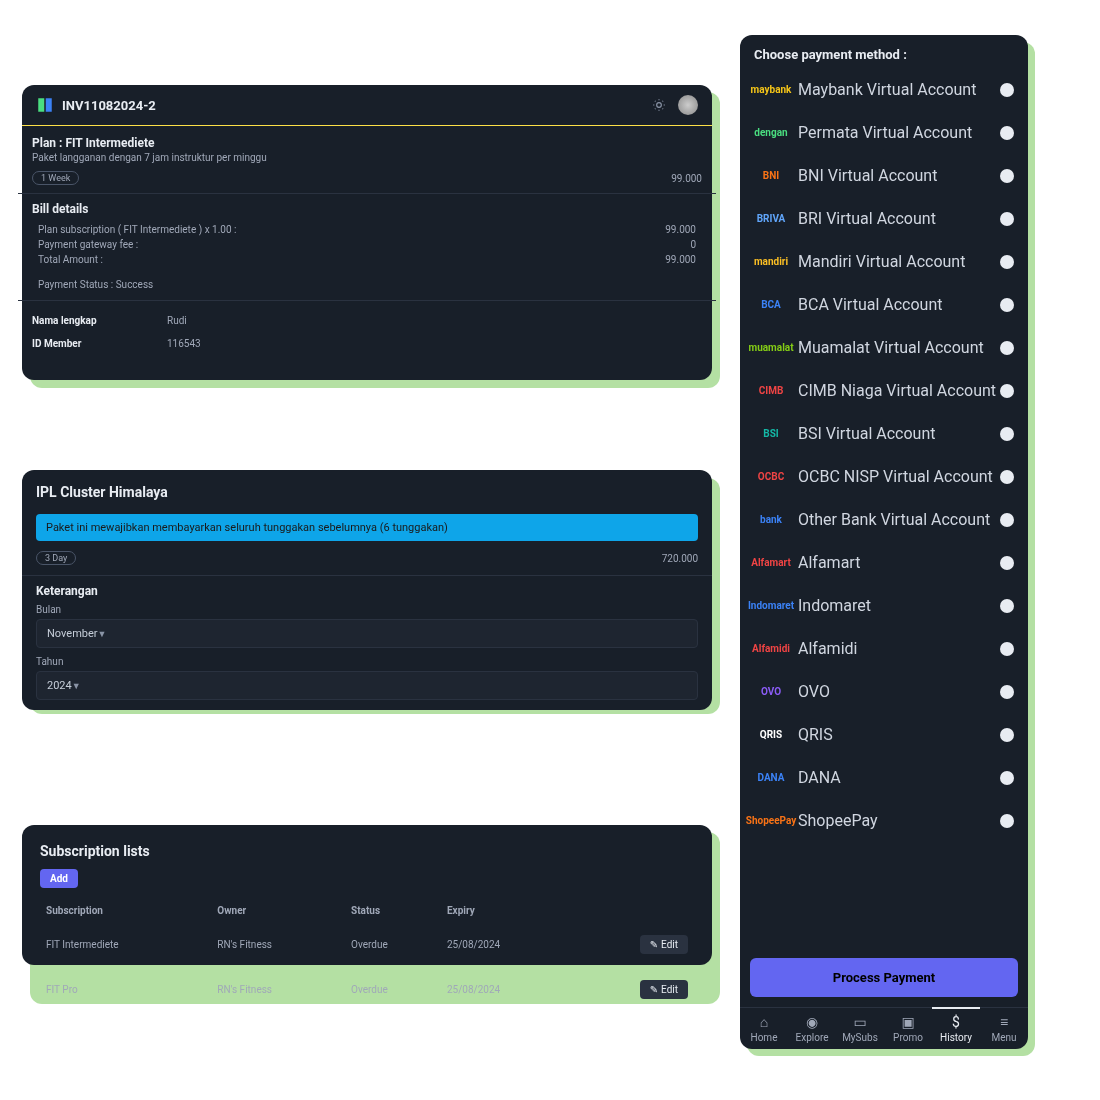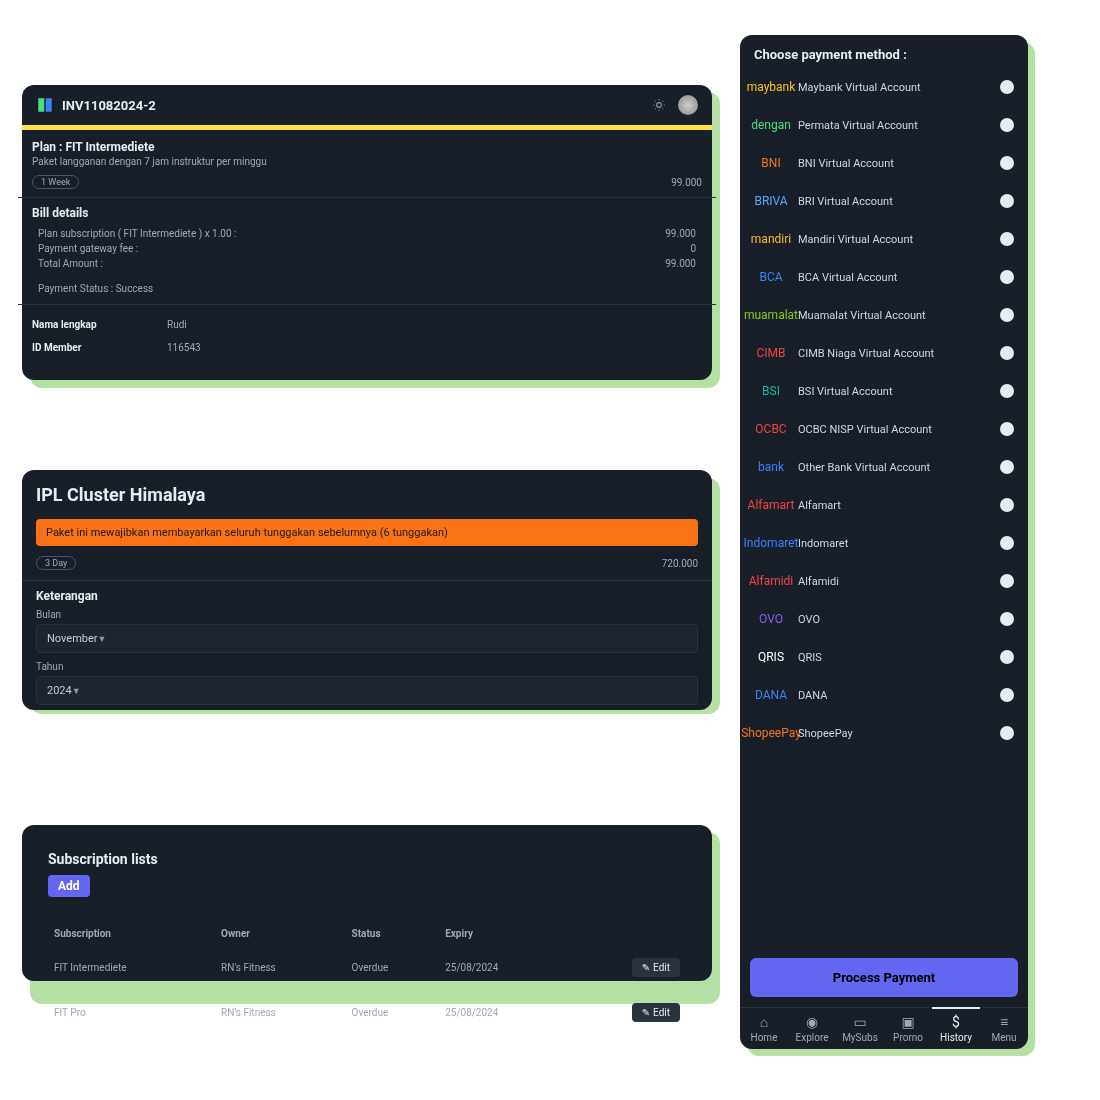--- a/index.html
+++ b/index.html
@@ -3,63 +3,63 @@
 <meta charset="utf-8">
 <style>
 *{margin:0;padding:0;box-sizing:border-box;font-family:-apple-system,BlinkMacSystemFont,'Segoe UI',Roboto,sans-serif}
 body{background:#fff;width:1100px;height:1100px;position:relative}
 .panel-shadow{position:absolute;background:#b4e0a3;border-radius:12px}
 .panel{background:#181f29;border-radius:12px;color:#c5cdd8;position:absolute}
 
 
 .inv-shadow{left:30px;top:92px;width:690px;height:296px}
 .inv-panel{left:22px;top:85px;width:690px;height:295px}
-.inv-header{display:flex;align-items:center;padding:10px 14px;border-bottom:5px solid #fde047}
+.inv-header{display:flex;align-items:center;padding:10px 14px;border-bottom:1px solid #fde047}
 .logo{width:18px;height:18px;margin-right:8px}
 .inv-title{font-size:13px;font-weight:700;color:#e8ecf2;flex:1}
 .icon-sun{width:14px;height:14px;margin-right:12px;color:#8a94a6}
 .avatar{width:20px;height:20px;border-radius:50%;background:radial-gradient(circle,#ccc,#888)}
 .inv-body{padding:10px 10px}
 .plan-title{font-size:12px;font-weight:700;color:#e8ecf2;margin-bottom:2px}
 .plan-desc{font-size:10px;color:#a0a8b8;margin-bottom:8px}
 .row{display:flex;justify-content:space-between;align-items:center;font-size:10px;color:#a0a8b8}
 .chip{border:1px solid #4a5568;border-radius:10px;padding:1px 8px;font-size:9px}
 .divider{height:1px;background:#2a3240;margin:8px -14px}
 .section-title{font-size:12px;font-weight:700;color:#e8ecf2;margin-bottom:6px}
 .bill-row{display:flex;justify-content:space-between;font-size:10px;color:#a0a8b8;padding:2px 6px}
 .info-row{display:flex;font-size:10px;padding:6px 0}
 .info-label{width:135px;font-weight:700;color:#e8ecf2}
 .info-val{color:#a0a8b8}
 
 
 .ipl-shadow{left:30px;top:478px;width:690px;height:236px}
 .ipl-panel{left:22px;top:470px;width:690px;height:240px;padding:14px}
-.ipl-title{font-size:18px;font-weight:700;color:#e8ecf2;margin-bottom:14px}
-.alert{background:#f97316;color:#1a1a1a;font-size:11px;padding:7px 10px;border-radius:4px;margin-bottom:10px}
+.ipl-title{font-size:14px;font-weight:700;color:#e8ecf2;margin-bottom:14px}
+.alert{background:#0ea5e9;color:#1a1a1a;font-size:11px;padding:7px 10px;border-radius:4px;margin-bottom:10px}
 .form-label{font-size:10px;color:#a0a8b8;margin-bottom:4px;display:block}
 .select{background:#1e2530;border:1px solid #2a3240;border-radius:4px;padding:7px 10px;font-size:11px;color:#c5cdd8;display:flex;align-items:center;margin-bottom:8px}
 .caret{font-size:9px;color:#8a94a6}
 
 
 .sub-shadow{left:30px;top:832px;width:690px;height:172px}
-.sub-panel{left:22px;top:825px;width:690px;height:156px;padding:26px}
-.add-btn{background:#6366f1;color:#fff;font-size:12px;font-weight:700;padding:4px 10px;border-radius:4px;display:inline-block;margin-bottom:24px}
+.sub-panel{left:22px;top:825px;width:690px;height:140px;padding:18px}
+.add-btn{background:#6366f1;color:#fff;font-size:10px;font-weight:700;padding:4px 10px;border-radius:4px;display:inline-block;margin-bottom:10px}
 .tbl{width:100%;font-size:10px}
 .tbl th{text-align:left;color:#a0a8b8;font-weight:700;padding:5px 4px}
 .tbl td{color:#a0a8b8;padding:12px 4px}
 .edit-btn{background:#2a3240;color:#e8ecf2;font-size:10px;padding:4px 10px;border-radius:4px;display:inline-flex;align-items:center;gap:3px}
 
 
 .pay-shadow{left:747px;top:42px;width:288px;height:1014px}
 .pay-panel{left:740px;top:35px;width:288px;height:1014px;display:flex;flex-direction:column}
 .pay-title{font-size:13px;font-weight:700;color:#e8ecf2;padding:12px 14px 6px}
 .pay-list{flex:1;overflow:hidden}
 .pay-item{display:flex;align-items:center;padding:12px 14px;cursor:pointer}
-.bank-logo{width:34px;height:14px;margin-right:10px;display:flex;align-items:center;justify-content:center;font-size:12px;font-weight:400}
-.bank-name{flex:1;font-size:11px;color:#d0d6e0}
+.bank-logo{width:34px;height:14px;margin-right:10px;display:flex;align-items:center;justify-content:center;font-size:10px;font-weight:700}
+.bank-name{flex:1;font-size:16px;color:#d0d6e0}
 .radio{width:14px;height:14px;border-radius:50%;background:#e8ecf2}
 .process-btn{background:#6366f1;color:#000;font-size:13px;font-weight:700;text-align:center;padding:12px;margin:24px 10px 10px;border-radius:6px}
 .nav-bar{display:flex;border-top:1px solid #2a3240;padding:6px 0}
 .nav-item{flex:1;text-align:center;font-size:10px;color:#a0a8b8}
 .nav-item.active{color:#e8ecf2;border-top:2px solid #e8ecf2;margin-top:-7px;padding-top:5px}
 .nav-icon{display:block;font-size:14px;margin-bottom:2px}
 </style>
 </head>
 <body>
 

